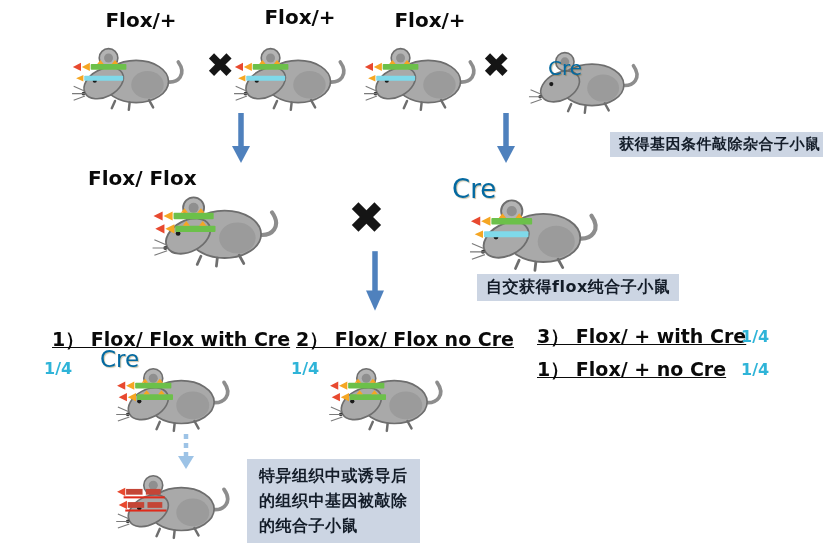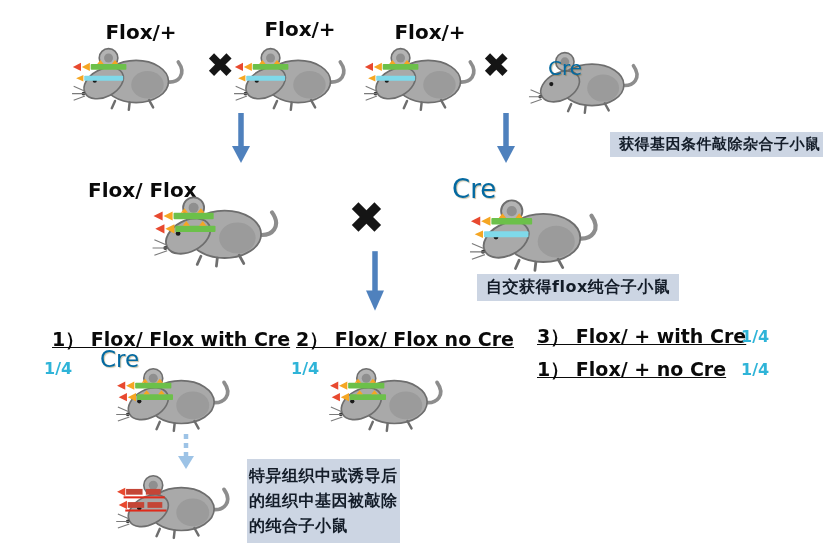--- a/index.html
+++ b/index.html
@@ -1,29 +1,29 @@
 <!DOCTYPE html>
 <html><head>
 <meta charset="utf-8">
 <style>
   html,body { margin:0; padding:0; background:#fff; }
   .stage {
     position:relative; width:823px; height:550px; background:#ffffff;
     font-family:"DejaVu Sans","Liberation Sans",sans-serif; overflow:hidden;
   }
   .abs { position:absolute; }
-  .genotype { font-size:20px; font-weight:700; color:#0a0a0a; white-space:nowrap;margin-top:12px; }
+  .genotype { font-size:20px; font-weight:700; color:#0a0a0a; white-space:nowrap; }
   .cross { font-size:34px; font-weight:900; color:#151515; line-height:1; }
   .cross.big { font-size:44px; }
   .note {
     background:#ccd5e3; color:#131c28; font-weight:700; font-size:16px;
     padding:3px 9px; white-space:nowrap; letter-spacing:.5px;
   }
   .note.small { font-size:15px; }
-  .note.multiline { white-space:pre-line; line-height:1.55; padding:5px 2px;font-family:Liberation Serif, serif; }
+  .note.multiline { white-space:pre-line; line-height:1.55; padding:5px 12px;font-family:Liberation Serif, serif; }
   .result { font-size:19px; font-weight:700; color:#0a0a0a; white-space:nowrap;text-decoration:underline; }
   .fraction { font-size:16px; font-weight:700; color:#2fb4d8; }
   .cre {
     color:#0369a1; font-weight:400; line-height:1;
     text-shadow:1px 1px 1px rgba(100,80,0,.35);
   }
   .mouse { display:block; }
   svg.arrow { display:block; }
 </style>
 </head>

